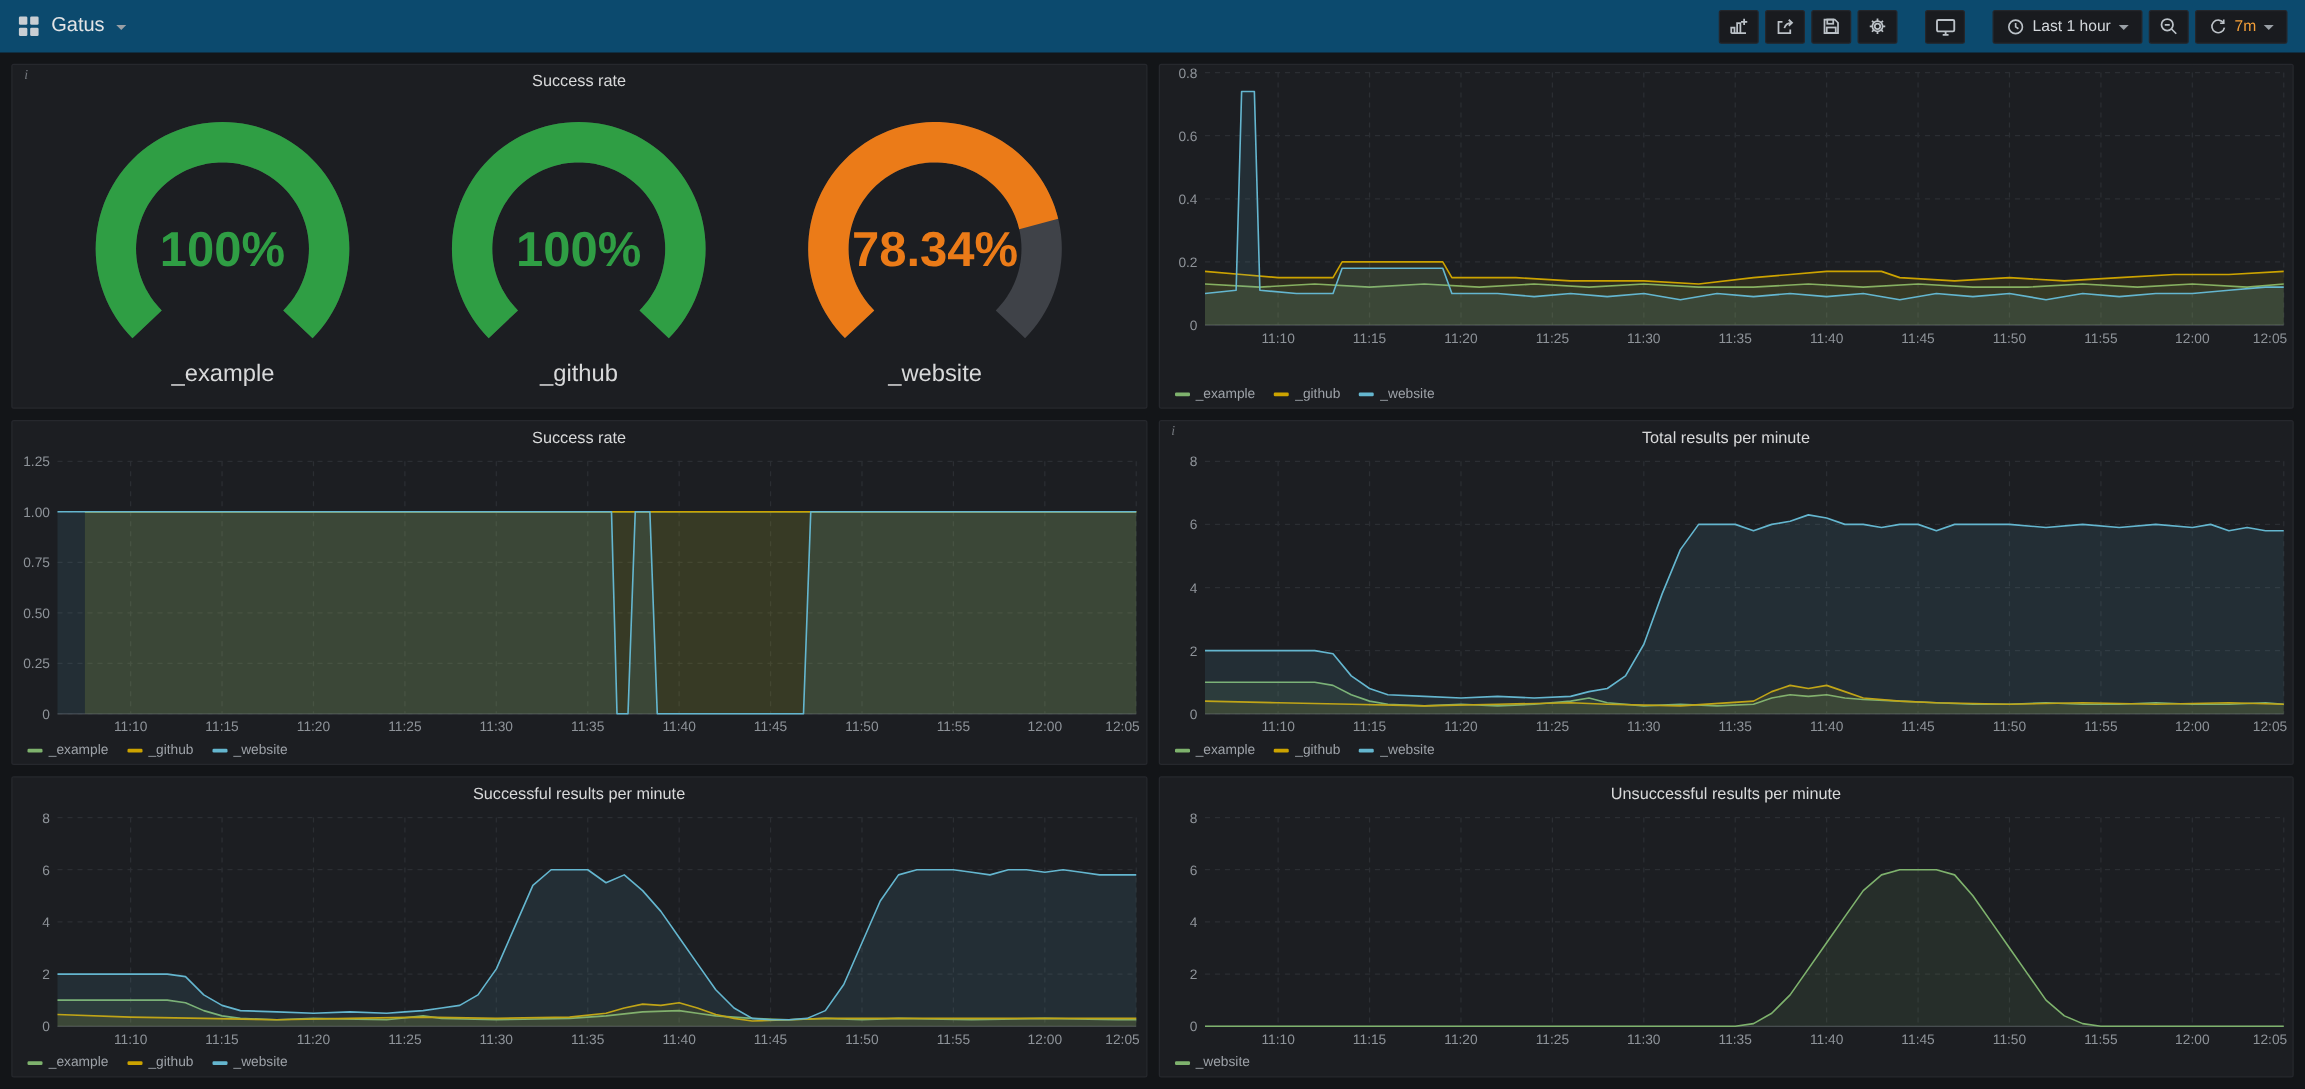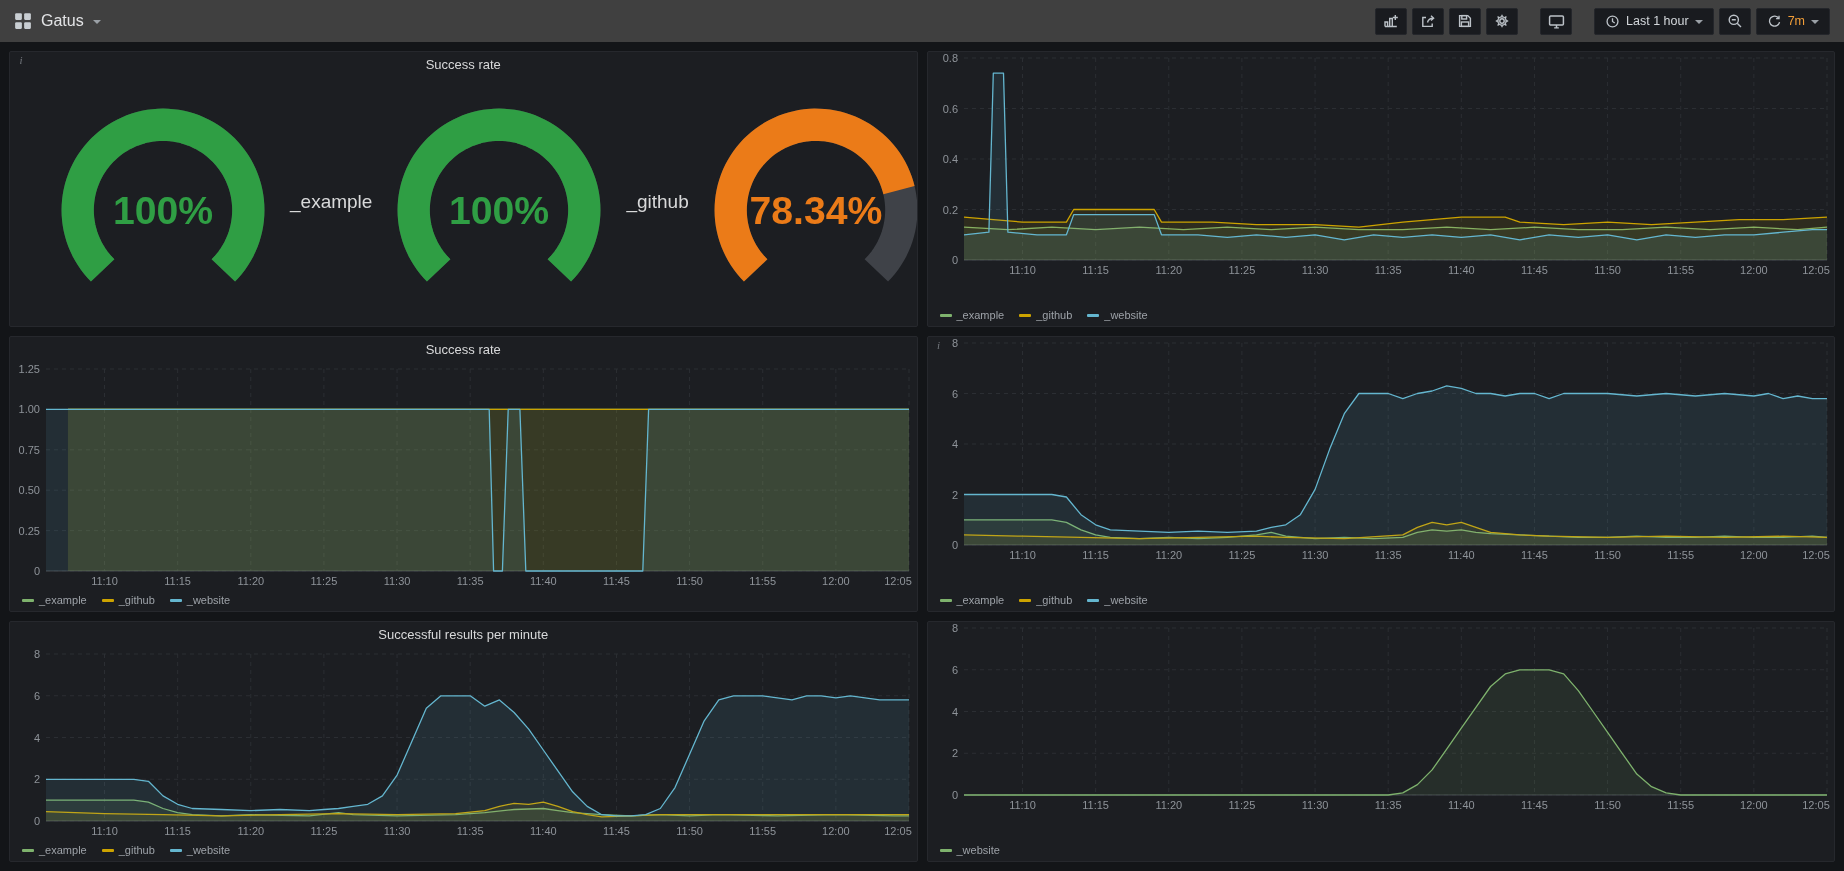--- a/index.html
+++ b/index.html
@@ -6,21 +6,21 @@
   html,body { width:1844px; height:871px; overflow:hidden; }
   body {
     background:#131518;
     font-family:"Liberation Sans", sans-serif;
     color:#d8d9da;
   }
   svg text { font-family:"Liberation Sans", sans-serif; }
 
   
   .navbar {
-    height:42px; background:#404040; display:flex; align-items:center;
+    height:42px; background:#0c4a6e; display:flex; align-items:center;
     padding:0 14px;
   }
   .nav-left { display:flex; align-items:center; gap:9px; cursor:pointer; }
   .dash-title { font-size:16px; font-weight:500; color:#e3e4e6; }
   .caret {
     width:0; height:0; border-left:4px solid transparent; border-right:4px solid transparent;
     border-top:4px solid #9aa0a6; display:inline-block; margin-top:2px;
   }
   .nav-right { margin-left:auto; display:flex; align-items:flex-start; gap:5px; }
   .spacer { width:12px; }
@@ -58,21 +58,21 @@
     flex:none; height:22px; display:flex; align-items:center; gap:15px; padding:0 12px;
   }
   .legend-item { display:flex; align-items:center; gap:5px; cursor:pointer; }
   .legend-swatch { width:12px; height:3px; border-radius:1px; display:inline-block; }
   .legend-label { font-size:11px; color:#9da2a8; }
 
   
   .gauge-row {
     flex:1; display:flex; align-items:center; justify-content:space-around; padding:0 26px;
   }
-  .gauge { display:flex; align-items:center; }
+  .gauge { display:flex; flex-direction:column; align-items:center; }
   .gauge svg { width:254px; height:196px; display:block; }
   .gauge-label { font-size:19px; color:#d8d9da; margin-top:0px; }
 </style>
 </head>
 <body>
 
 <header class="navbar">
   <div class="nav-left">
     <span style="display:flex">
       <svg width="18" height="18" viewBox="0 0 16 16">
@@ -308,20 +308,21 @@
         </div>
         <div class="legend-item">
           <span class="legend-swatch" style="background: rgb(100, 182, 207);"></span>
           <span class="legend-label">_website</span>
         </div>
       </div>
   </section>
 
   <section class="panel">
     <div class="panel-info">i</div>
+    <header class="panel-title">Total results per minute</header>
     <div class="chart">
         <svg width="907" height="226" style="display: block;">
           <line x1="36" y1="208" x2="899" y2="208" stroke="#2b2e33" stroke-dasharray="4,4" stroke-width="1"></line>
           <text x="30" y="212" text-anchor="end" fill="#8e9399" font-size="11">0</text>
           <line x1="36" y1="157.5" x2="899" y2="157.5" stroke="#2b2e33" stroke-dasharray="4,4" stroke-width="1"></line>
           <text x="30" y="161.5" text-anchor="end" fill="#8e9399" font-size="11">2</text>
           <line x1="36" y1="107" x2="899" y2="107" stroke="#2b2e33" stroke-dasharray="4,4" stroke-width="1"></line>
           <text x="30" y="111" text-anchor="end" fill="#8e9399" font-size="11">4</text>
           <line x1="36" y1="56.5" x2="899" y2="56.5" stroke="#2b2e33" stroke-dasharray="4,4" stroke-width="1"></line>
           <text x="30" y="60.5" text-anchor="end" fill="#8e9399" font-size="11">6</text>
@@ -433,20 +434,21 @@
           <span class="legend-label">_github</span>
         </div>
         <div class="legend-item">
           <span class="legend-swatch" style="background: rgb(100, 182, 207);"></span>
           <span class="legend-label">_website</span>
         </div>
       </div>
   </section>
 
   <section class="panel">
+    <header class="panel-title">Unsuccessful results per minute</header>
     <div class="chart">
         <svg width="907" height="191" style="display: block;">
           <line x1="36" y1="173" x2="899" y2="173" stroke="#2b2e33" stroke-dasharray="4,4" stroke-width="1"></line>
           <text x="30" y="177" text-anchor="end" fill="#8e9399" font-size="11">0</text>
           <line x1="36" y1="131.25" x2="899" y2="131.25" stroke="#2b2e33" stroke-dasharray="4,4" stroke-width="1"></line>
           <text x="30" y="135.25" text-anchor="end" fill="#8e9399" font-size="11">2</text>
           <line x1="36" y1="89.5" x2="899" y2="89.5" stroke="#2b2e33" stroke-dasharray="4,4" stroke-width="1"></line>
           <text x="30" y="93.5" text-anchor="end" fill="#8e9399" font-size="11">4</text>
           <line x1="36" y1="47.75" x2="899" y2="47.75" stroke="#2b2e33" stroke-dasharray="4,4" stroke-width="1"></line>
           <text x="30" y="51.75" text-anchor="end" fill="#8e9399" font-size="11">6</text>

